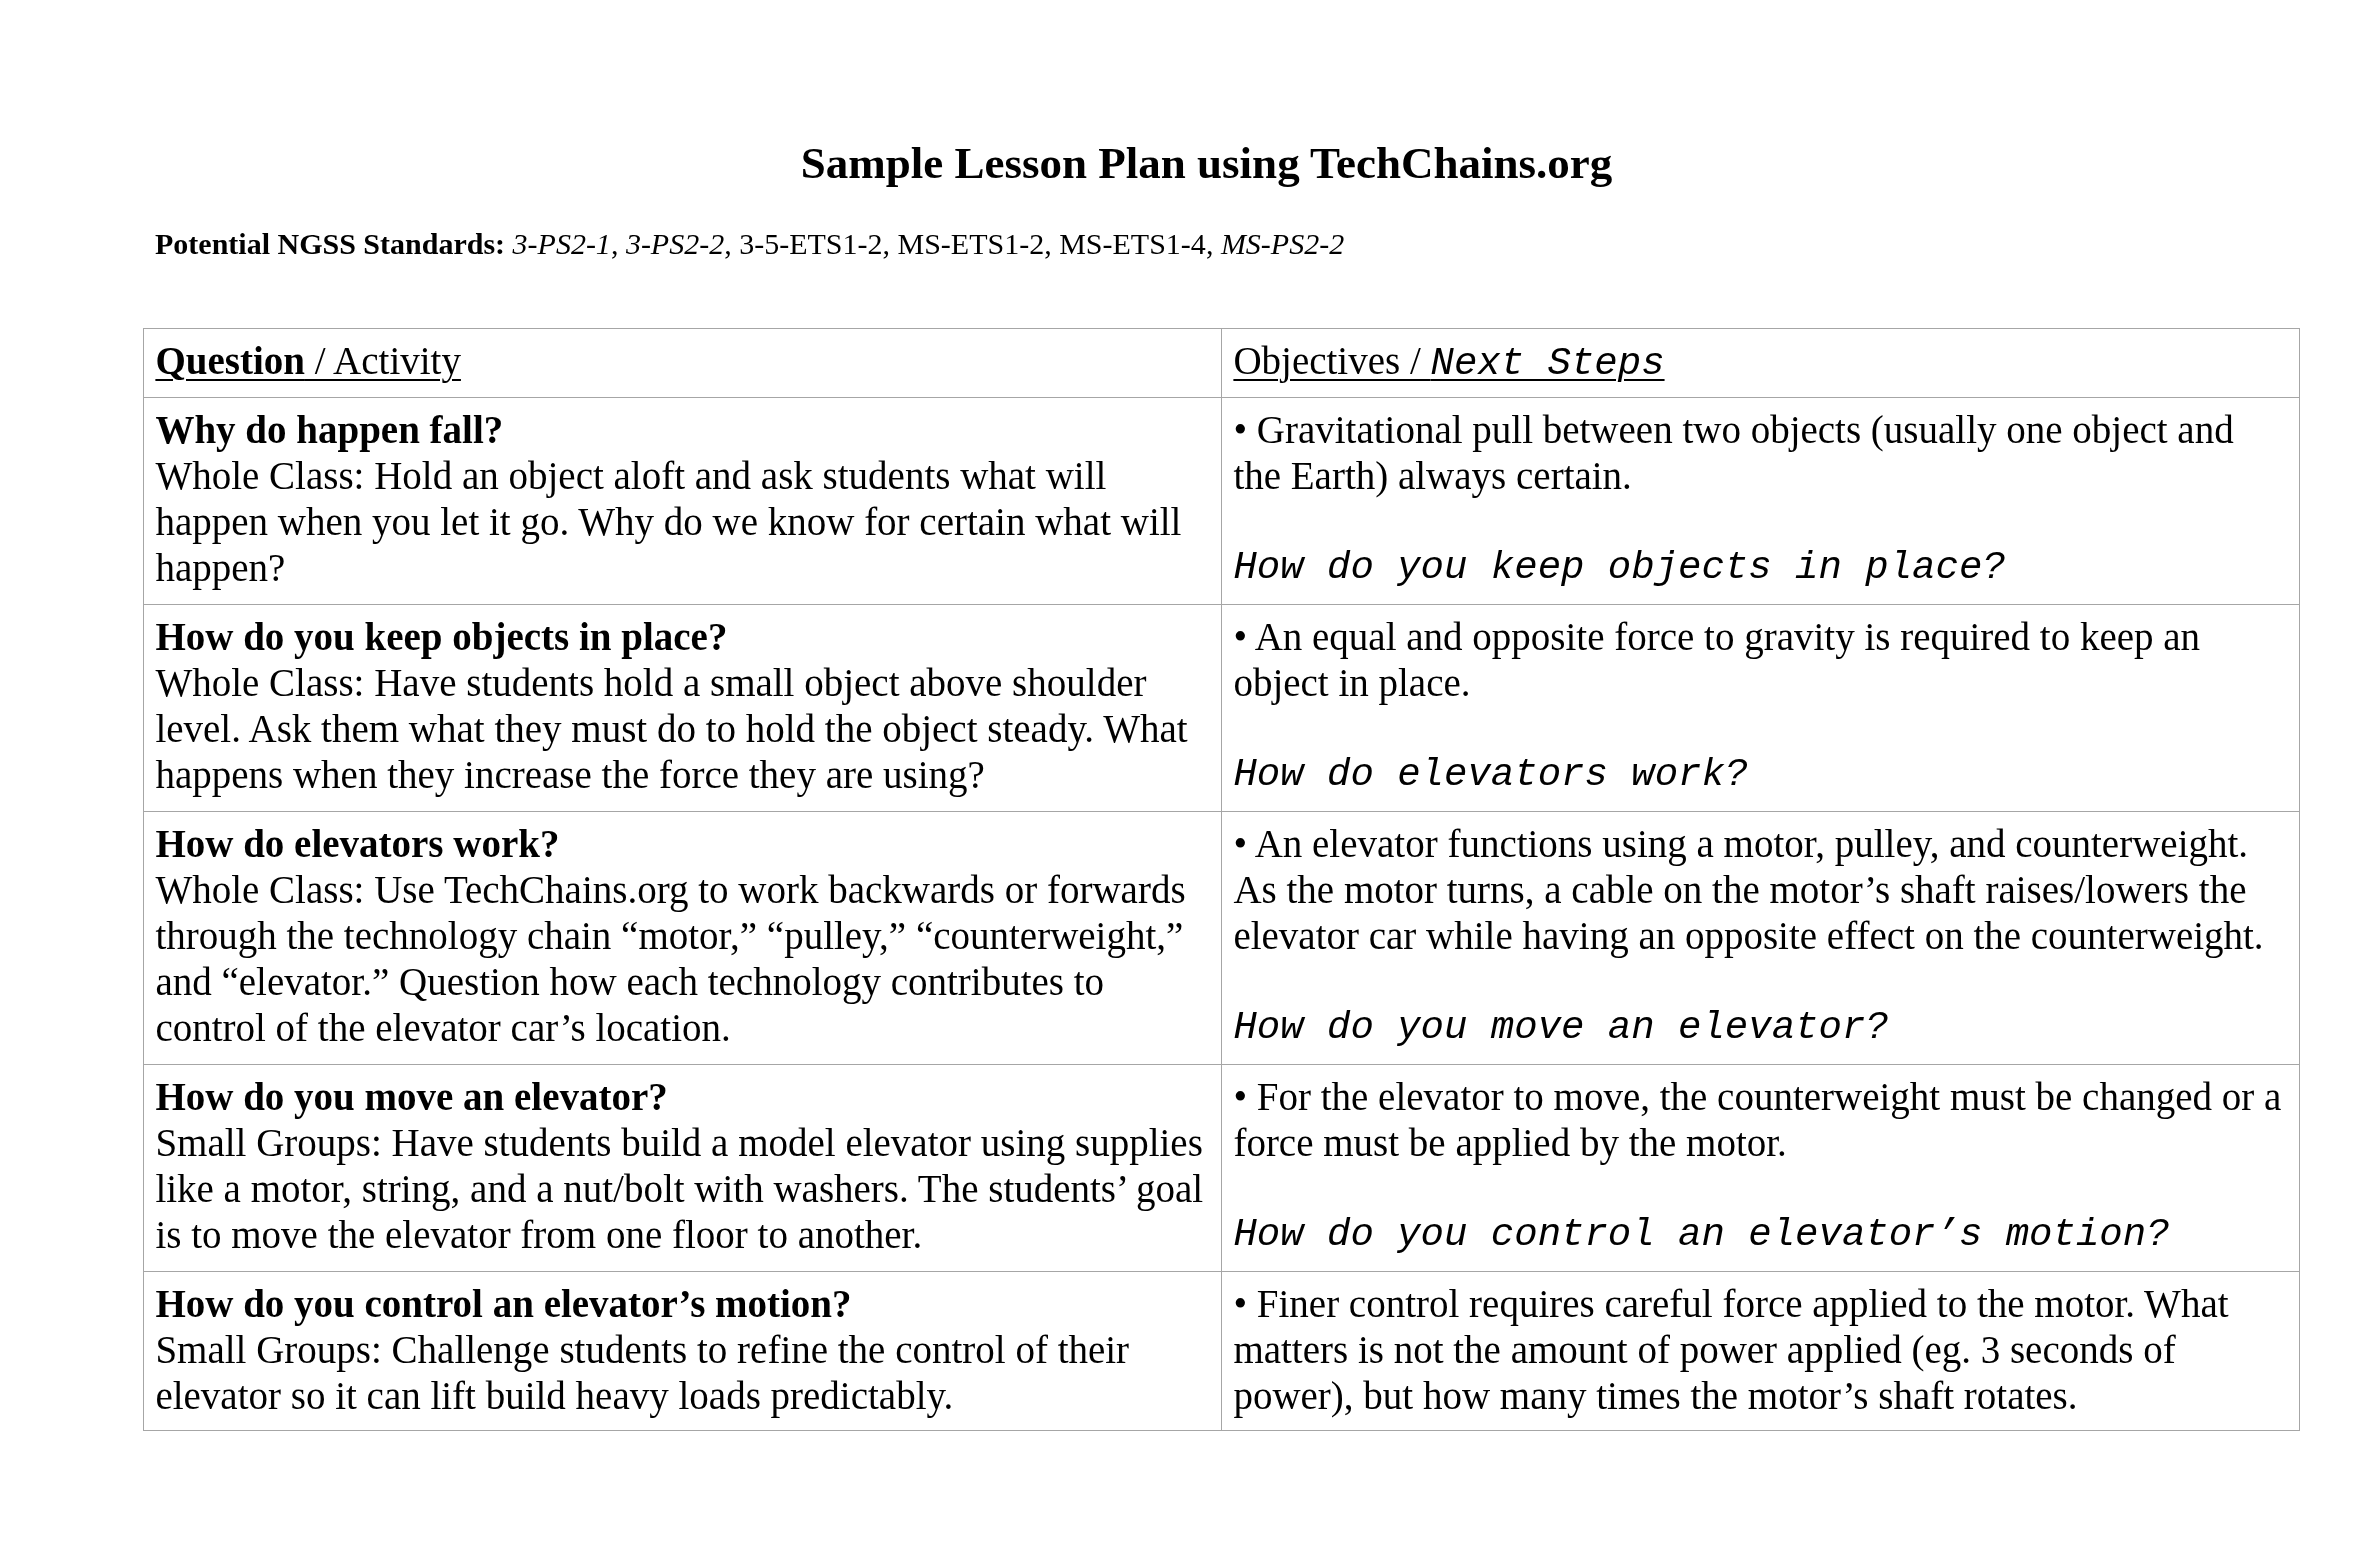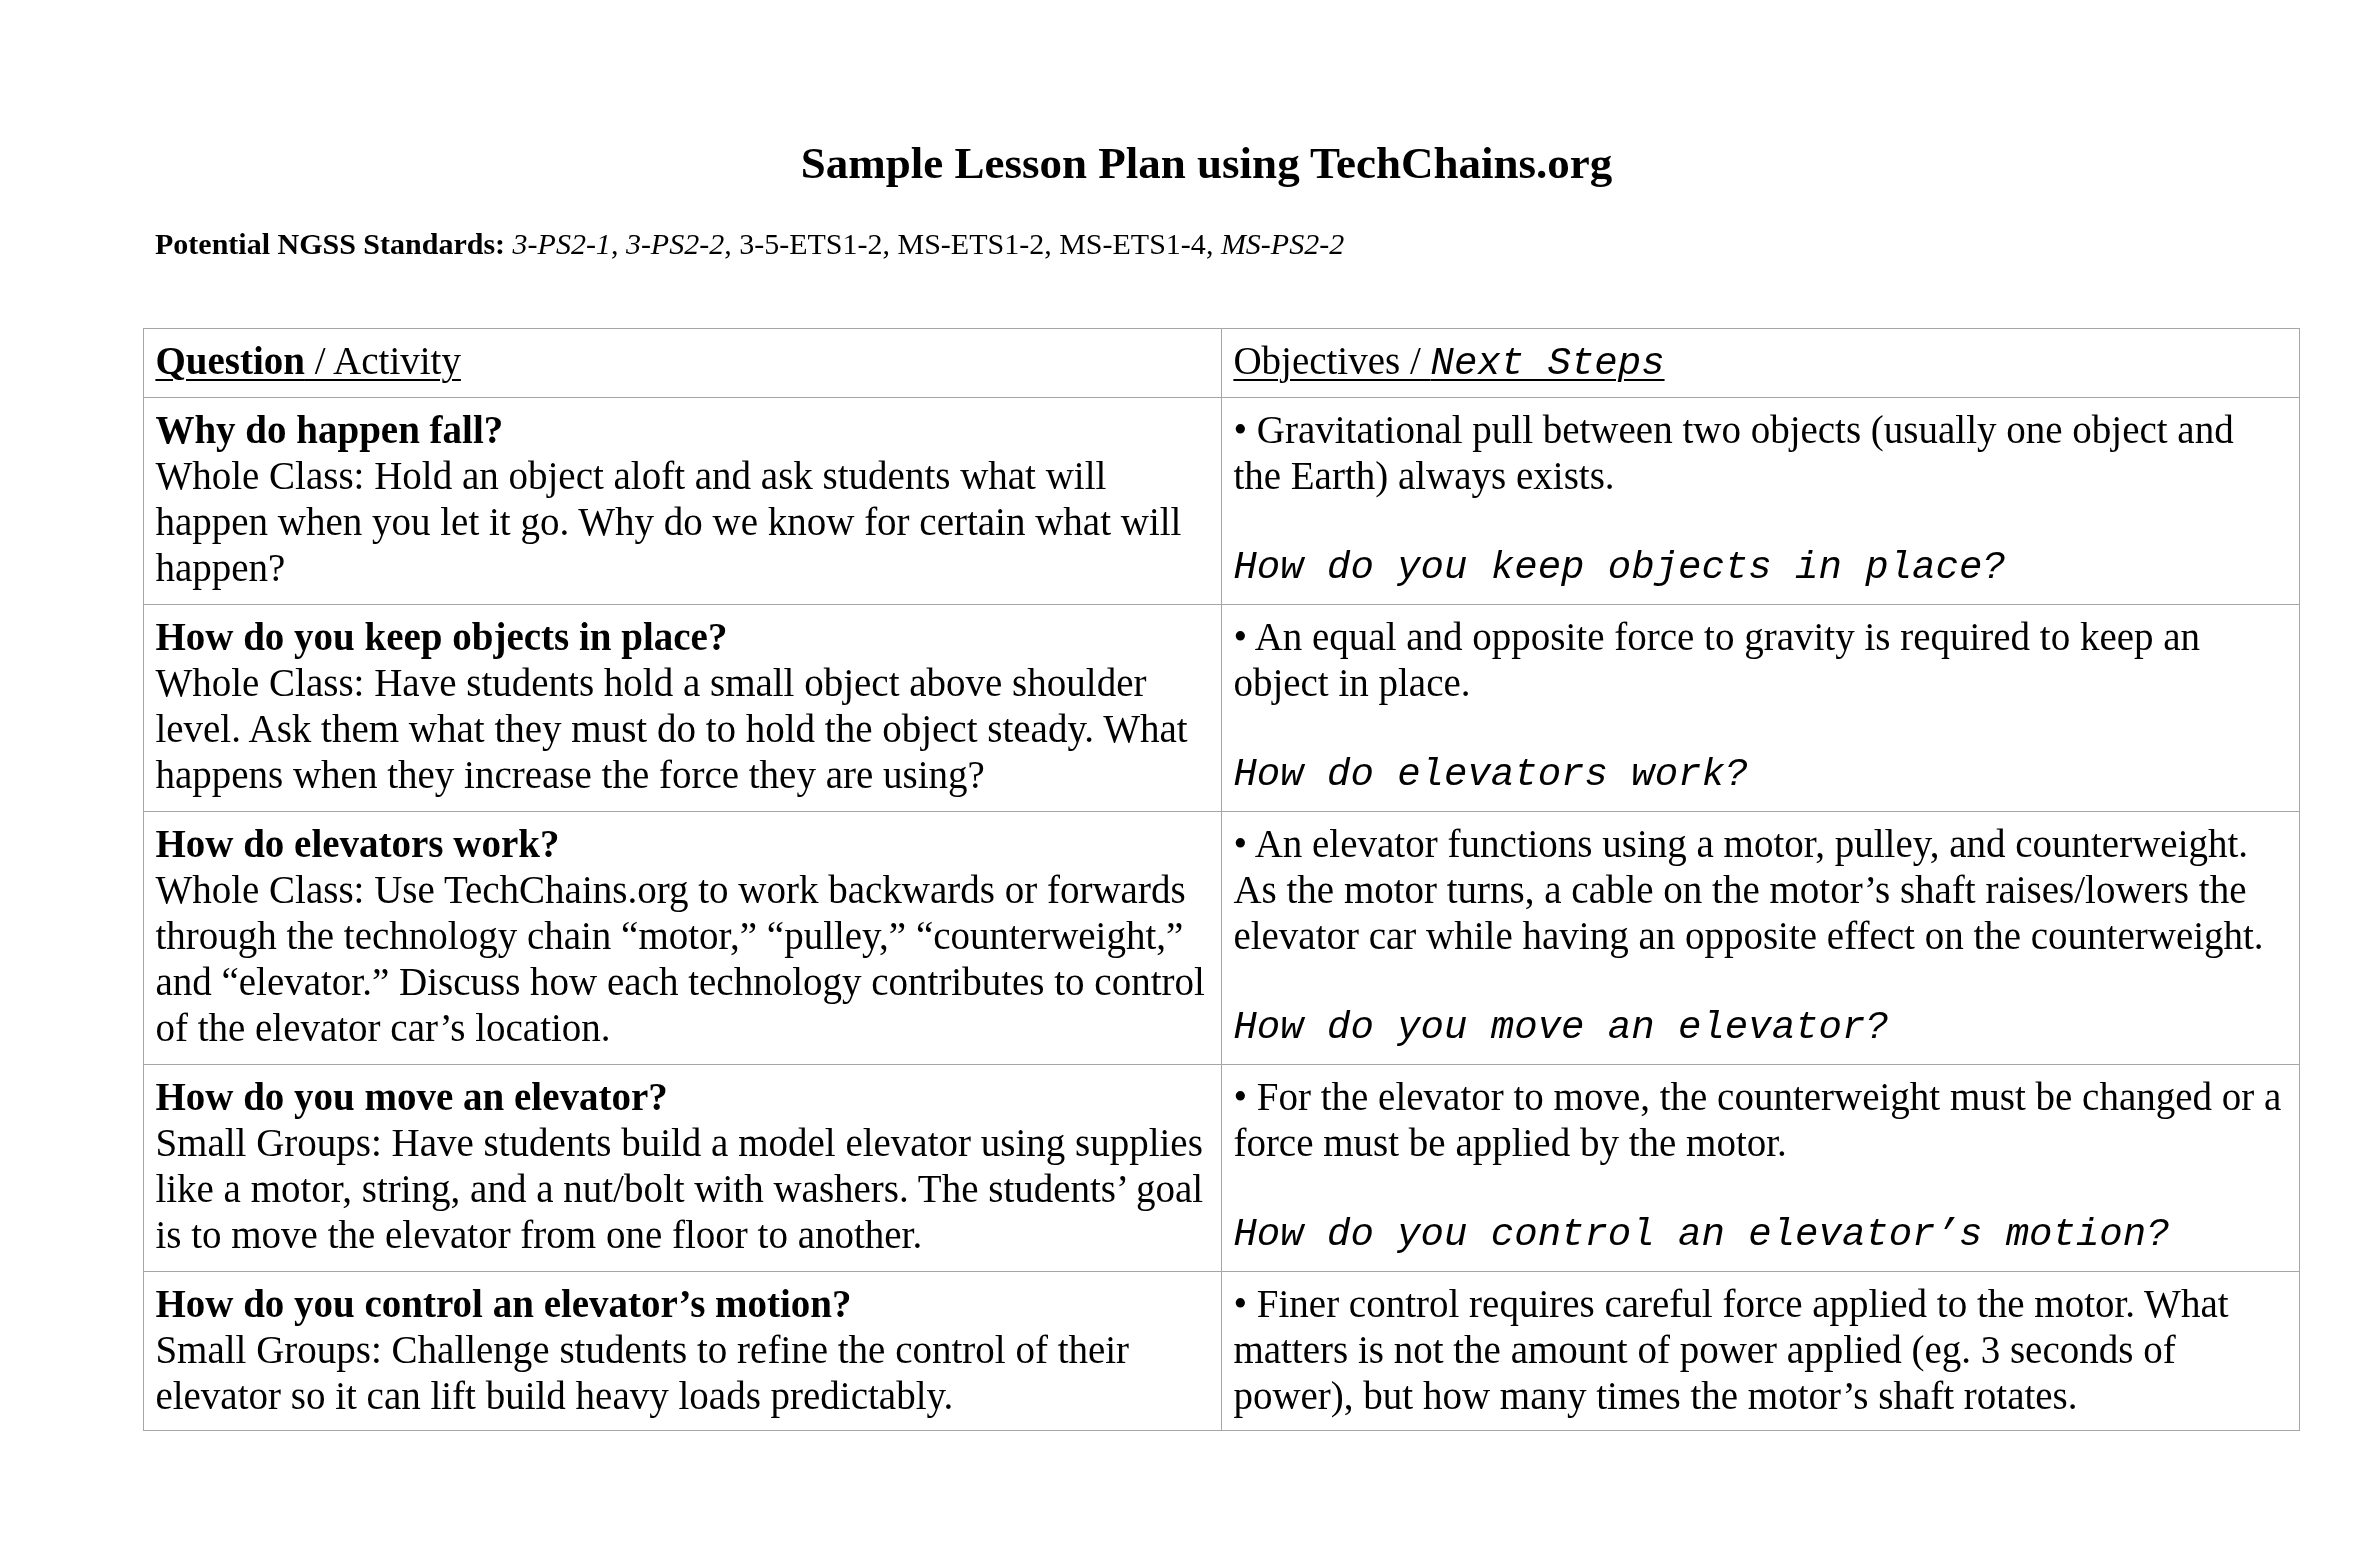--- a/index.html
+++ b/index.html
@@ -53,42 +53,42 @@
     <td><span class="u"><span class="b">Question</span><span> / Activity</span></span></td>
     <td><span class="u"><span>Objectives / </span><span class="i">Next Steps</span></span></td>
   </tr>
 
   <tr style="height:207px">
     <td>
       <div class="b">Why do happen fall?</div>
       <div>Whole Class: Hold an object aloft and ask students what will happen when you let it go.  Why do we know for certain what will happen?</div>
     </td>
     <td>
-      <div>•  Gravitational pull between two objects (usually one object and the Earth) always exists.</div>
+      <div>•  Gravitational pull between two objects (usually one object and the Earth) always certain.</div>
       <span class="gap"></span>
       <div class="i">How do you keep objects in place?</div>
     </td>
   </tr>
 
   <tr style="height:207px">
     <td>
       <div class="b">How do you keep objects in place?</div>
       <div>Whole Class: Have students hold a small object above shoulder level.  Ask them what they must do to hold the object steady.  What happens when they increase the force they are using?</div>
     </td>
     <td>
       <div>•  An equal and opposite force to gravity is required to keep an object in place.</div>
       <span class="gap"></span>
       <div class="i">How do elevators work?</div>
     </td>
   </tr>
 
   <tr style="height:253px">
     <td>
       <div class="b">How do elevators work?</div>
-      <div>Whole Class: Use TechChains.org to work backwards or forwards through the technology chain “motor,” “pulley,” “counterweight,” and “elevator.”  Discuss how each technology contributes to control of the elevator car’s location.</div>
+      <div>Whole Class: Use TechChains.org to work backwards or forwards through the technology chain “motor,” “pulley,” “counterweight,” and “elevator.”  Question how each technology contributes to control of the elevator car’s location.</div>
     </td>
     <td>
       <div>•  An elevator functions using a motor, pulley, and counterweight.  As the motor turns, a cable on the motor’s shaft raises/lowers the elevator car while having an opposite effect on the counterweight.</div>
       <span class="gap"></span>
       <div class="i">How do you move an elevator?</div>
     </td>
   </tr>
 
   <tr style="height:207px">
     <td>

